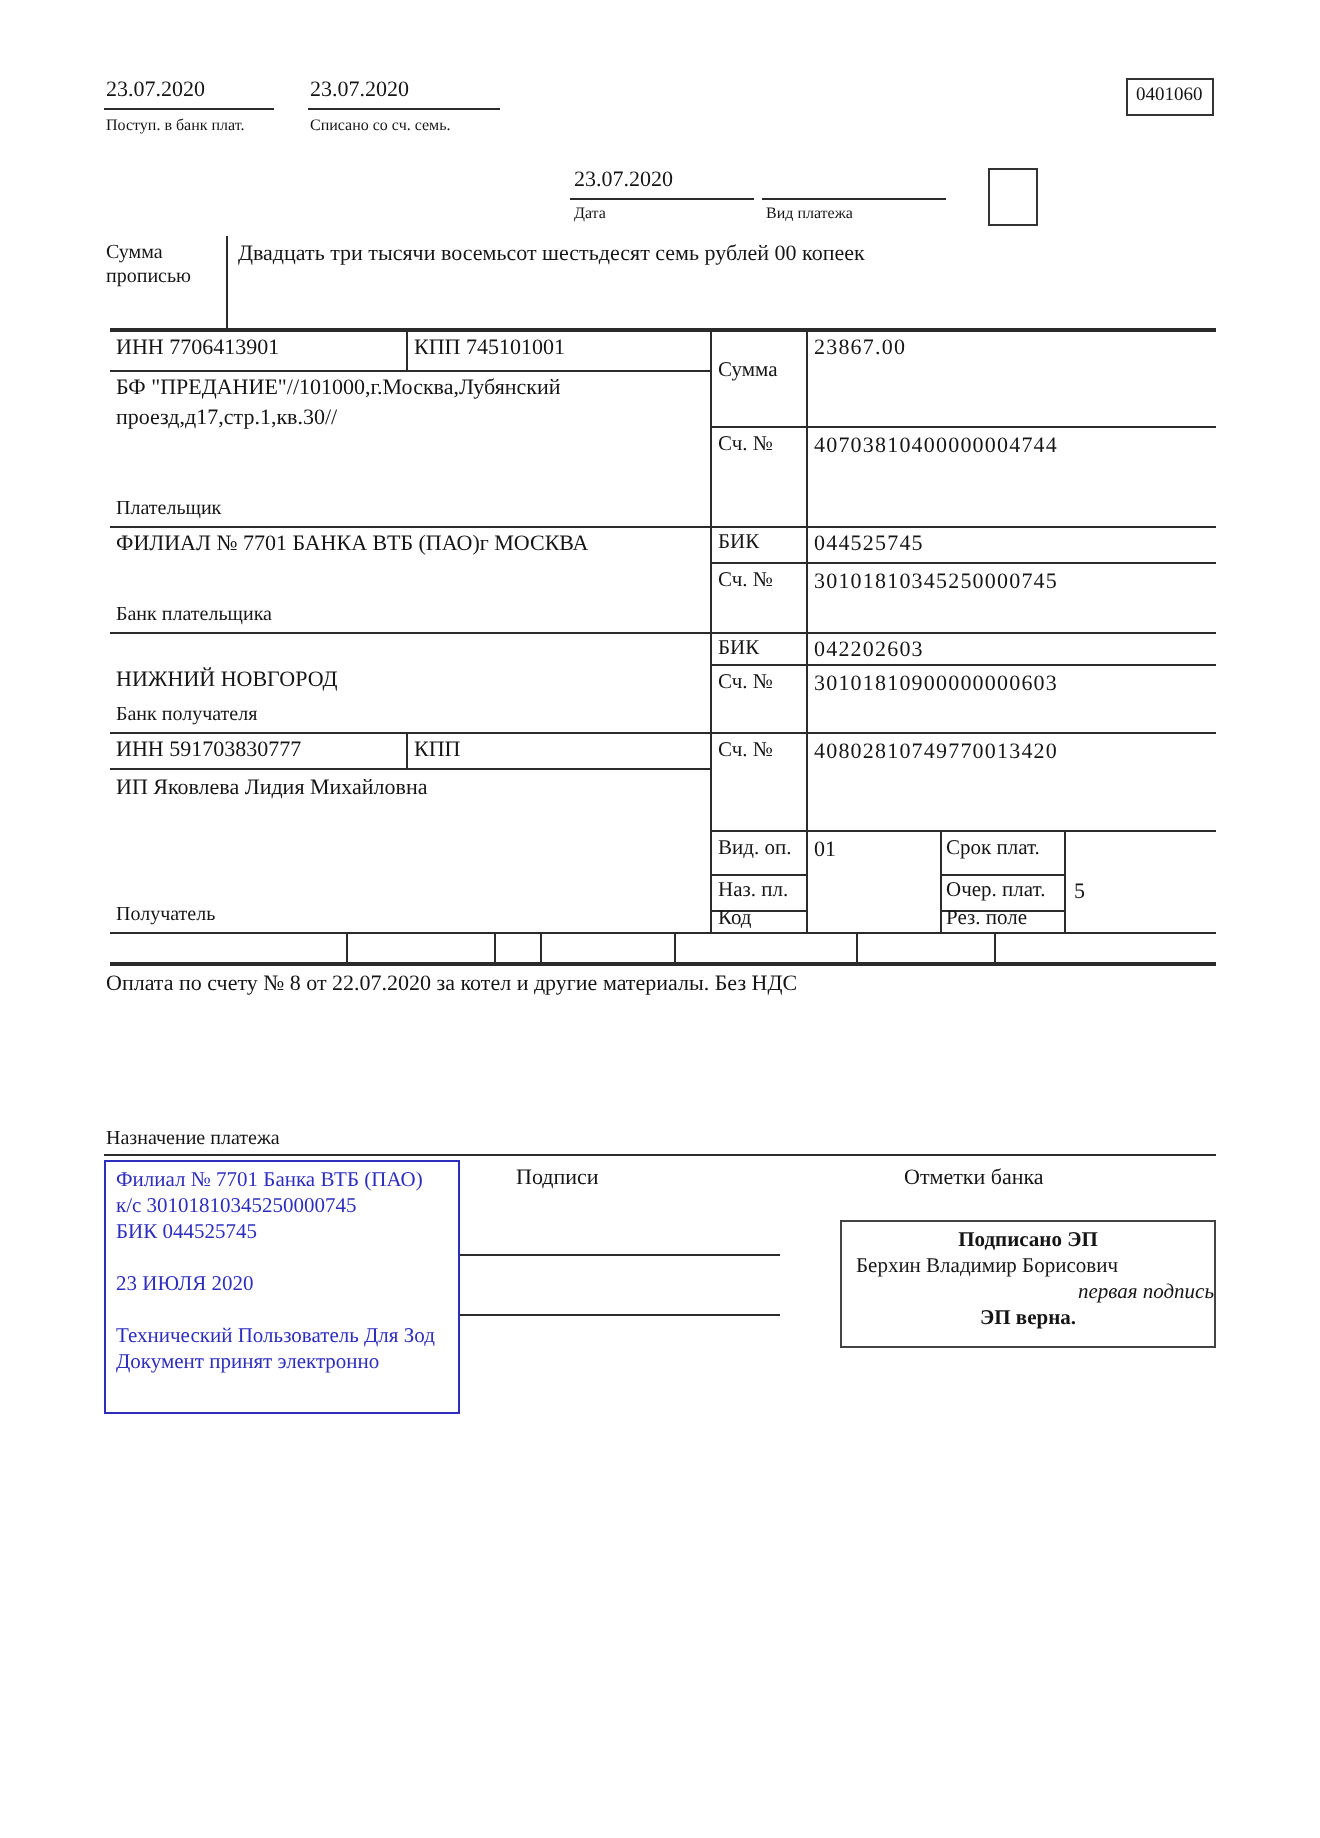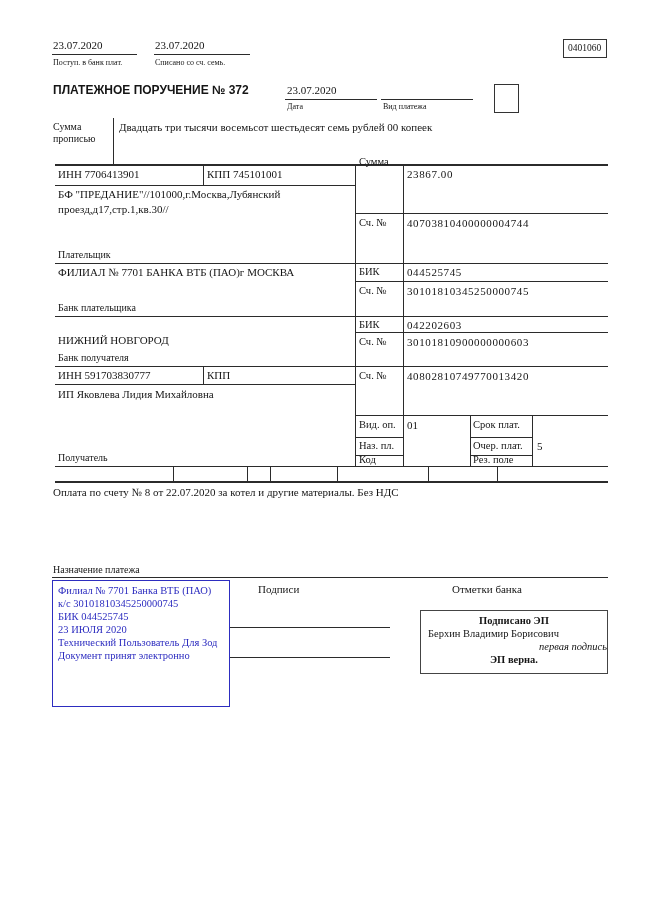--- a/index.html
+++ b/index.html
@@ -16,21 +16,21 @@
   .italic{font-style:italic;}
   .sans{font-family:"Liberation Sans", sans-serif;}
   .num{letter-spacing:0.6px;}
   .hl{position:absolute;height:1px;background:#2b2b2b;}
   .hl.thick{height:2px;}
   .vl{position:absolute;width:1px;background:#2b2b2b;}
   .box{position:absolute;border:1px solid #333;background:transparent;}
   .stamp{position:absolute;left:52px;top:580px;width:178px;height:127px;
          border:1.5px solid #2d2dc0;color:#2d2dc0;box-sizing:border-box;
          padding:3px 5px;font-size:10.5px;line-height:13px;}
-  .stamp .gap{}
+  .stamp .gap{margin-top:13px;}
   .esign{position:absolute;left:420px;top:610px;width:188px;height:64px;
          border:1px solid #444;box-sizing:border-box;font-size:10.5px;line-height:13px;padding-top:3px;}
   .esign .ctr{text-align:center;}
   .esign .nm{padding-left:7px;}
   .esign .sub{padding-left:10px;text-align:right;}
 </style>
 </head>
 <body>
 
 <div class="page">
@@ -40,21 +40,20 @@
   <div class="t s8" style="left:53px;top:58px">Поступ. в банк плат.</div>
 
   <div class="t s11" style="left:155px;top:39px">23.07.2020</div>
   <div class="hl" style="left:154px;top:54px;width:96px"></div>
   <div class="t s8" style="left:155px;top:58px">Списано со сч. семь.</div>
 
   <div class="box" style="left:563px;top:39px;width:42px;height:17px">
     <div class="t s9" style="left:4px;top:3px">0401060</div>
   </div>
 
-  <div class="t s11 bold sans" style="left:53px;top:84px;font-size:12px">ПЛАТЕЖНОЕ ПОРУЧЕНИЕ № 372</div>
   <div class="t s11" style="left:287px;top:84px">23.07.2020</div>
   <div class="hl" style="left:285px;top:99px;width:92px"></div>
   <div class="t s8" style="left:287px;top:102px">Дата</div>
   <div class="hl" style="left:381px;top:99px;width:92px"></div>
   <div class="t s8" style="left:383px;top:102px">Вид платежа</div>
   <div class="box" style="left:494px;top:84px;width:23px;height:27px"></div>
 
   <div class="vl" style="left:113px;top:118px;height:47px"></div>
   <div class="t s10 wrap" style="left:53px;top:121px;width:56px">Сумма прописью</div>
   <div class="t s11 wrap" style="left:119px;top:121px;width:485px">Двадцать три тысячи восемьсот шестьдесят семь рублей 00 копеек</div>
@@ -89,21 +88,21 @@
   <div class="vl" style="left:337px;top:466px;height:16px"></div>
   <div class="vl" style="left:428px;top:466px;height:16px"></div>
   <div class="vl" style="left:497px;top:466px;height:16px"></div>
 
   <div class="t s11" style="left:58px;top:168px">ИНН 7706413901</div>
   <div class="t s11" style="left:207px;top:168px">КПП 745101001</div>
   <div class="t s11" style="left:58px;top:188px">БФ "ПРЕДАНИЕ"//101000,г.Москва,Лубянский</div>
   <div class="t s11" style="left:58px;top:203px">проезд,д17,стр.1,кв.30//</div>
   <div class="t s10" style="left:58px;top:249px">Плательщик</div>
 
-  <div class="t s105" style="left:359px;top:156px">Сумма</div>
+  <div class="t s105" style="left:359px;top:180px">Сумма</div>
   <div class="t s11 num" style="left:407px;top:168px">23867.00</div>
   <div class="t s105" style="left:359px;top:217px">Сч. №</div>
   <div class="t s11 num" style="left:407px;top:217px">40703810400000004744</div>
 
   <div class="t s11" style="left:58px;top:266px">ФИЛИАЛ № 7701 БАНКА ВТБ (ПАО)г МОСКВА</div>
   <div class="t s10" style="left:58px;top:302px">Банк плательщика</div>
   <div class="t s105" style="left:359px;top:266px">БИК</div>
   <div class="t s11 num" style="left:407px;top:266px">044525745</div>
   <div class="t s105" style="left:359px;top:285px">Сч. №</div>
   <div class="t s11 num" style="left:407px;top:285px">30101810345250000745</div>

